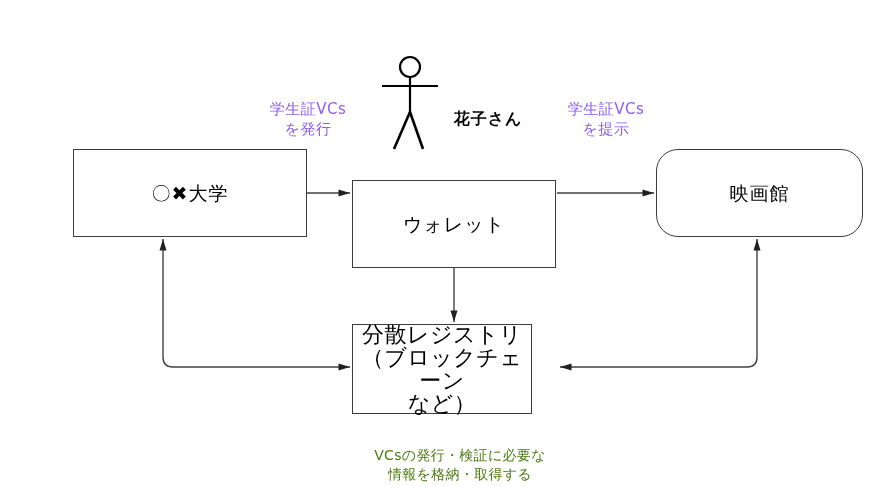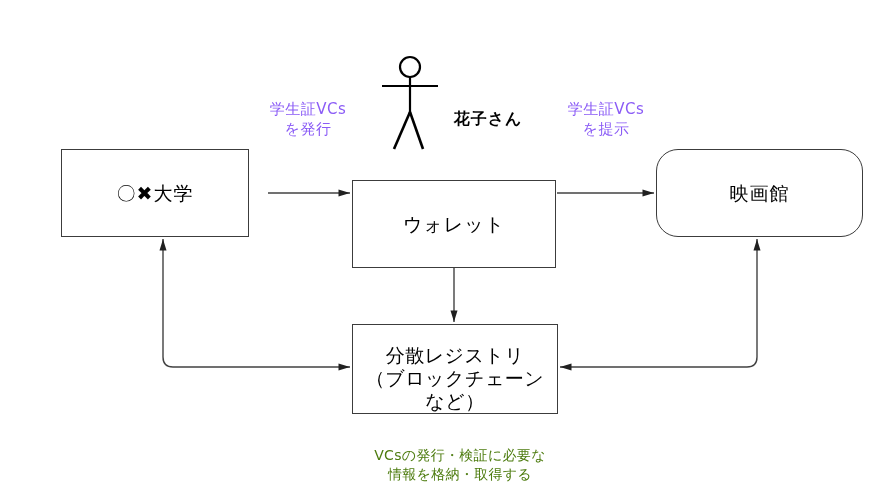--- a/index.html
+++ b/index.html
@@ -28,24 +28,24 @@
     display: flex;
     flex-direction: column;
     align-items: center;
     justify-content: center;
     text-align: center;
     color: #000000;
     font-size: 19px;
     letter-spacing: 1px;
     line-height: 23px;
   }
-  #box-university { left: 61px;  top: 149px; width: 188px; height: 88px; }
+  #box-university { left: 73px;  top: 149px; width: 234px; height: 88px; }
   #box-wallet     { left: 352px; top: 149px; width: 204px; height: 88px; margin-top: 31px; }
   #box-cinema     { left: 656px; top: 149px; width: 207px; height: 88px; border-radius: 22px; }
-  #box-registry   { left: 352px; top: 324px; width: 206px; height: 90px; font-size: 19px; letter-spacing: 0.5px; justify-content: flex-end; }
+  #box-registry   { left: 352px; top: 324px; width: 180px; height: 90px; font-size: 22px; letter-spacing: 0.5px; }
   .note {
     position: absolute;
     text-align: center;
     color: #8b5cf6;
     font-size: 15px;
     line-height: 19.5px;
     letter-spacing: 0.5px;
   }
   #note-issue   { left: 238px; top: 100px; width: 140px; }
   #note-present { left: 536px; top: 100px; width: 140px; }

